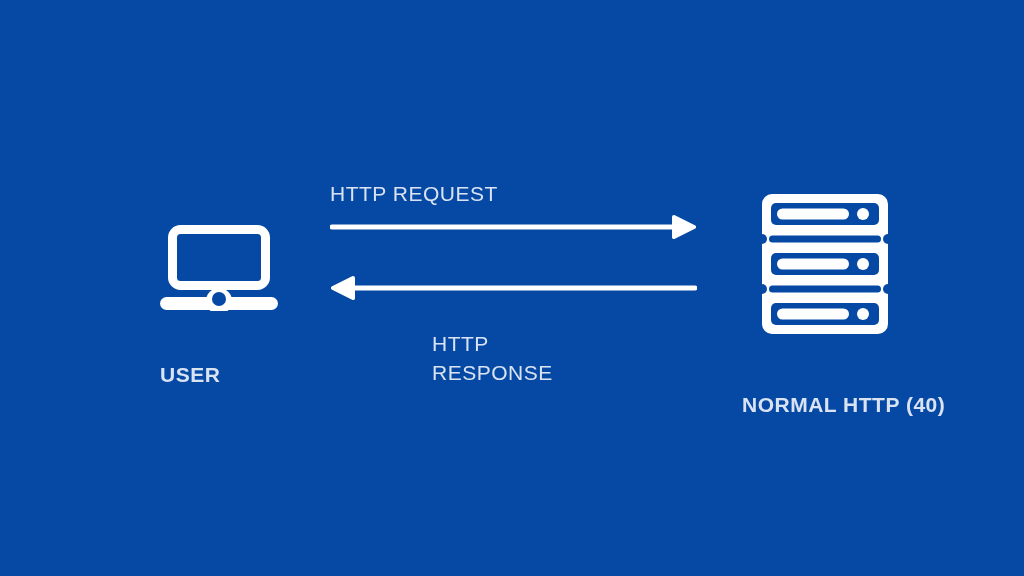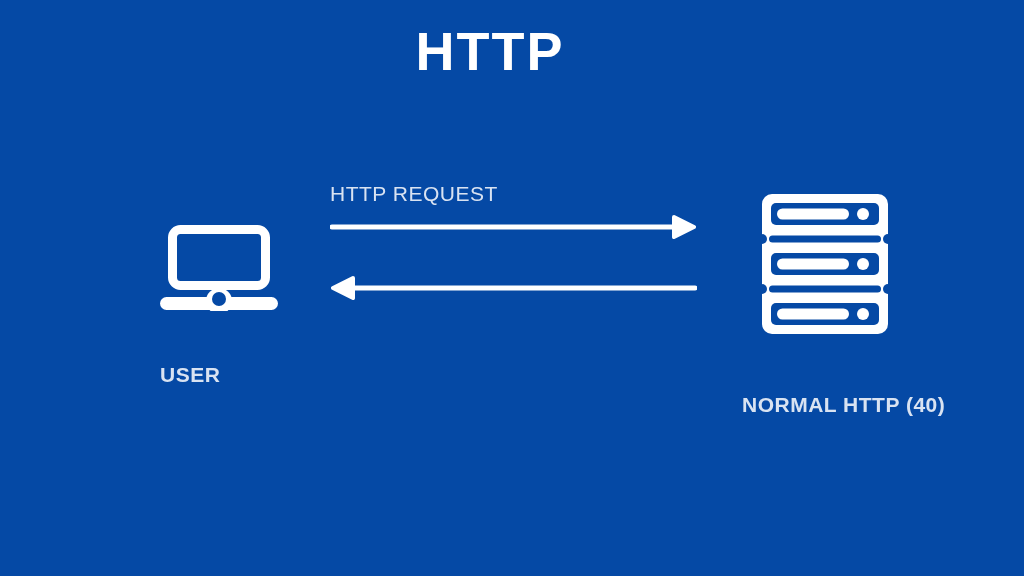--- a/index.html
+++ b/index.html
@@ -45,21 +45,20 @@
   .response-label{left:432px;top:329px;width:122px;line-height:29px;}
   svg .white{fill:var(--icon);}
   svg .blue{fill:var(--background);}
   svg .stroke-white{stroke:var(--icon);fill:none;}
 </style>
 </head>
 <body>
 
 <div class="stage">
 
-  <h1 class="page-title">HTTP</h1>
 
   <div class="node client-node">
     <svg class="node-icon" width="118" height="86" viewBox="0 0 118 86" aria-hidden="true">
       <rect class="stroke-white" x="12.5" y="4.5" width="93" height="56" rx="8" stroke-width="9"></rect>
       <circle class="white" cx="59" cy="76" r="13"></circle>
       <rect class="white" x="0" y="72" width="118" height="13" rx="6.5"></rect>
       <circle class="blue" cx="59" cy="74" r="7"></circle>
     </svg>
   </div>
   <div class="node-label client-label">USER</div>
@@ -94,14 +93,15 @@
   <div class="flow-label request-label">HTTP REQUEST</div>
   <svg class="arrow arrow-request" width="366" height="26" viewBox="0 0 366 26" aria-hidden="true">
     <line x1="2" y1="13" x2="344" y2="13" stroke="#ffffff" stroke-width="5" stroke-linecap="round"></line>
     <path d="M344 3 L364 13 L344 23 Z" fill="#ffffff" stroke="#ffffff" stroke-width="4" stroke-linejoin="round"></path>
   </svg>
 
   <svg class="arrow arrow-response" width="366" height="26" viewBox="0 0 366 26" aria-hidden="true">
     <line x1="22" y1="13" x2="364" y2="13" stroke="#ffffff" stroke-width="5" stroke-linecap="round"></line>
     <path d="M22 3 L2 13 L22 23 Z" fill="#ffffff" stroke="#ffffff" stroke-width="4" stroke-linejoin="round"></path>
   </svg>
+  <div class="flow-label response-label">HTTP RESPONSE</div>
 
 </div>
 
 </body></html>

